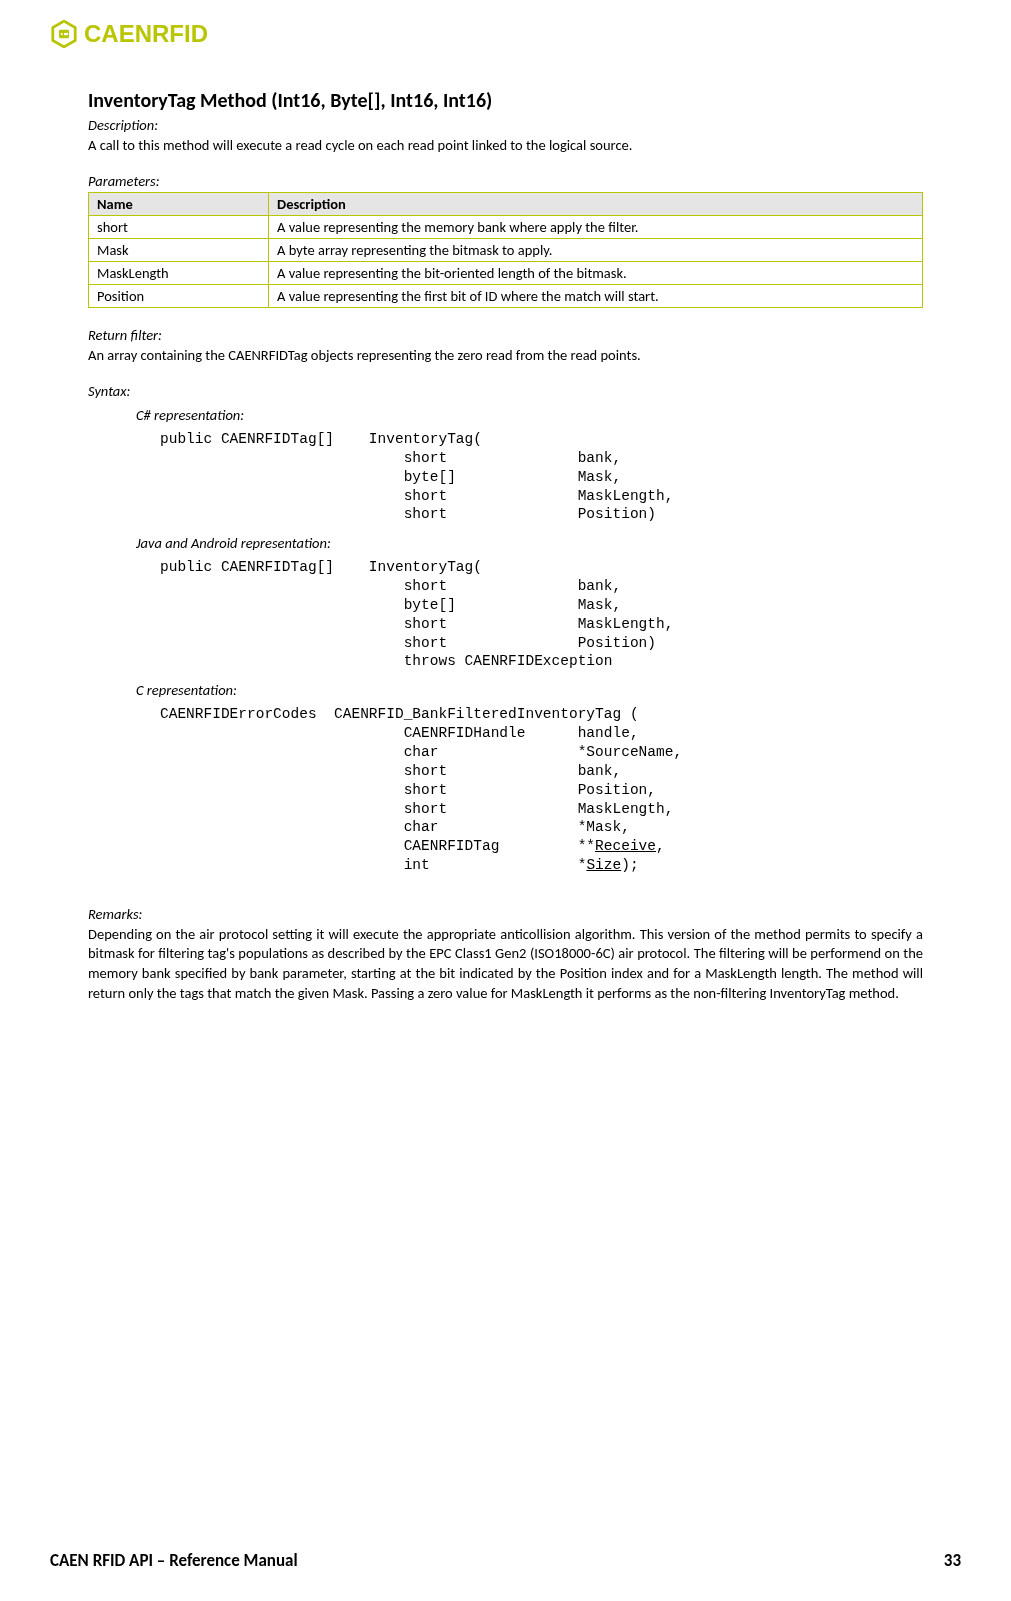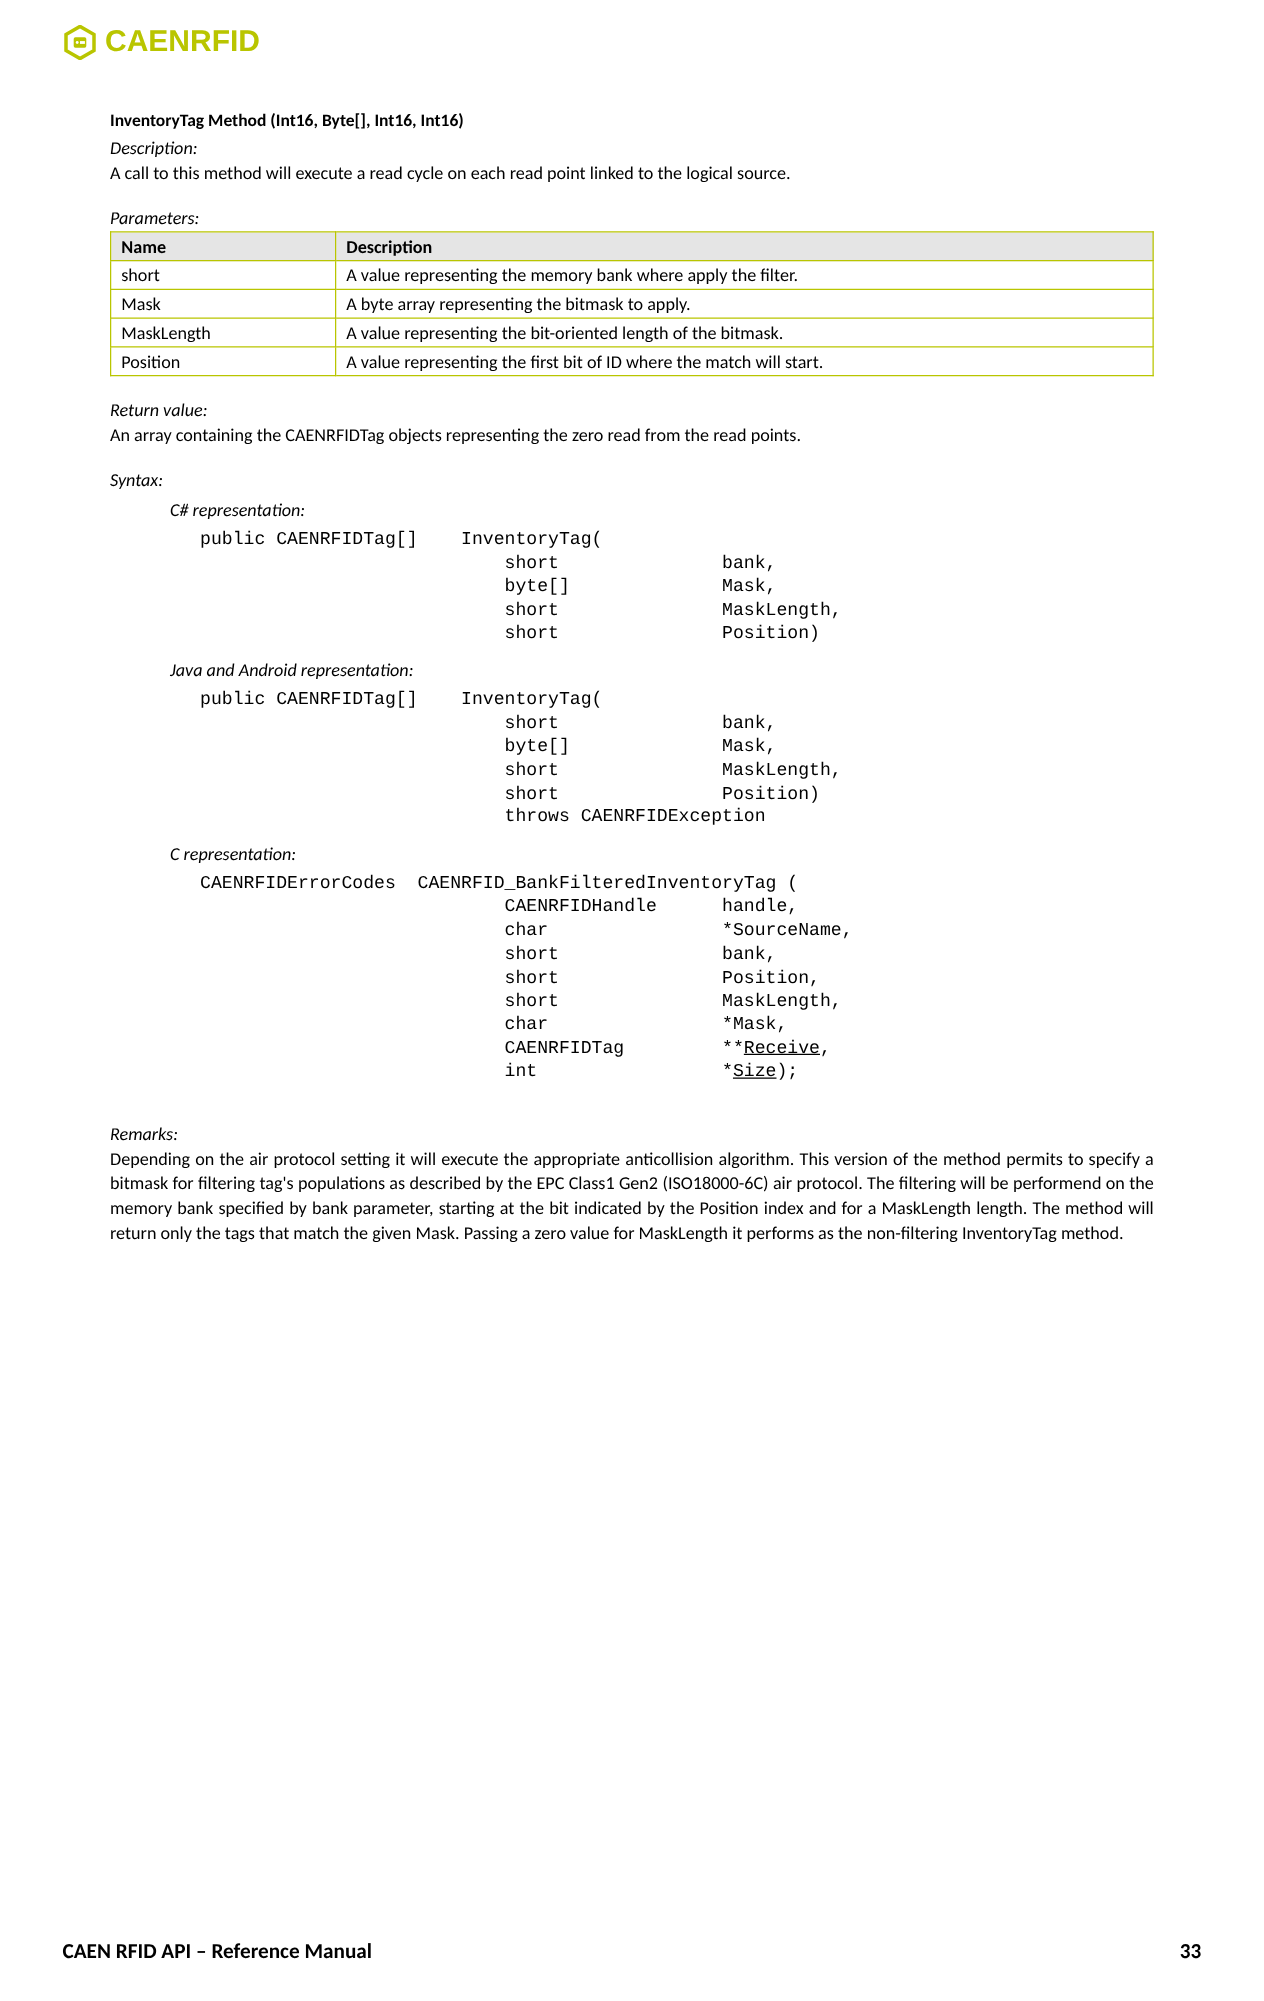--- a/index.html
+++ b/index.html
@@ -28,21 +28,21 @@
     font-weight: 900;
     font-size: 24px;
     letter-spacing: 0px;
     color: #b9c500;
     font-family: Arial, sans-serif;
   }
   .content {
     padding: 0 38px;
   }
   h2.method-title {
-    font-size: 14px;
+    font-size: 20px;
     font-weight: bold;
     margin: 10px 0 4px 0;
   }
   .label {
     font-style: italic;
     margin: 2px 0;
   }
   .desc { margin: 0 0 18px 0; }
   table.params {
     width: 100%;
@@ -135,21 +135,21 @@
           <td>MaskLength</td>
           <td>A value representing the bit-oriented length of the bitmask.</td>
         </tr>
         <tr>
           <td>Position</td>
           <td>A value representing the first bit of ID where the match will start.</td>
         </tr>
       </tbody>
     </table>
 
-    <div class="label">Return value:</div>
+    <div class="label">Return filter:</div>
     <p class="return-p">An array containing the CAENRFIDTag objects representing the zero read from the read points.</p>
 
     <div class="label">Syntax:</div>
 
     <div class="rep-label">C# representation:</div>
     <pre class="code">public CAENRFIDTag[]    InventoryTag(
                             short               bank,
                             byte[]              Mask,
                             short               MaskLength,
                             short               Position)</pre>

